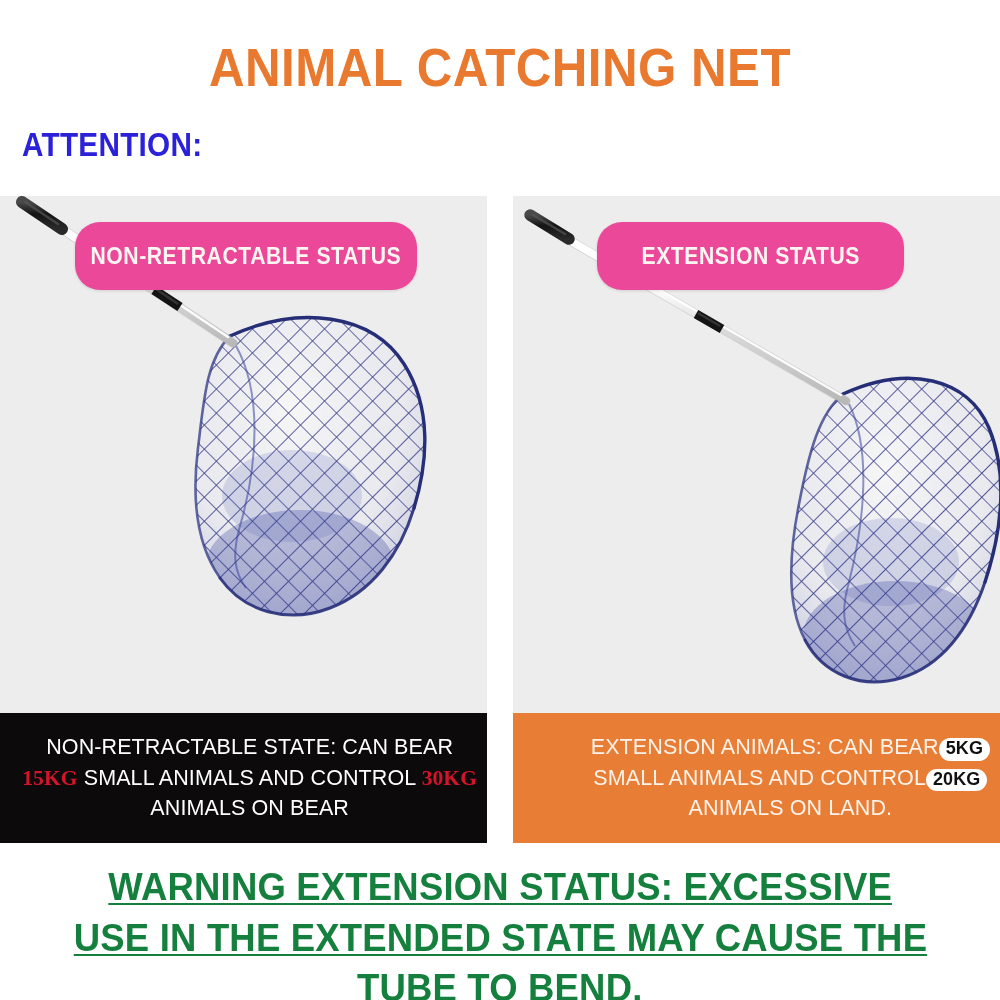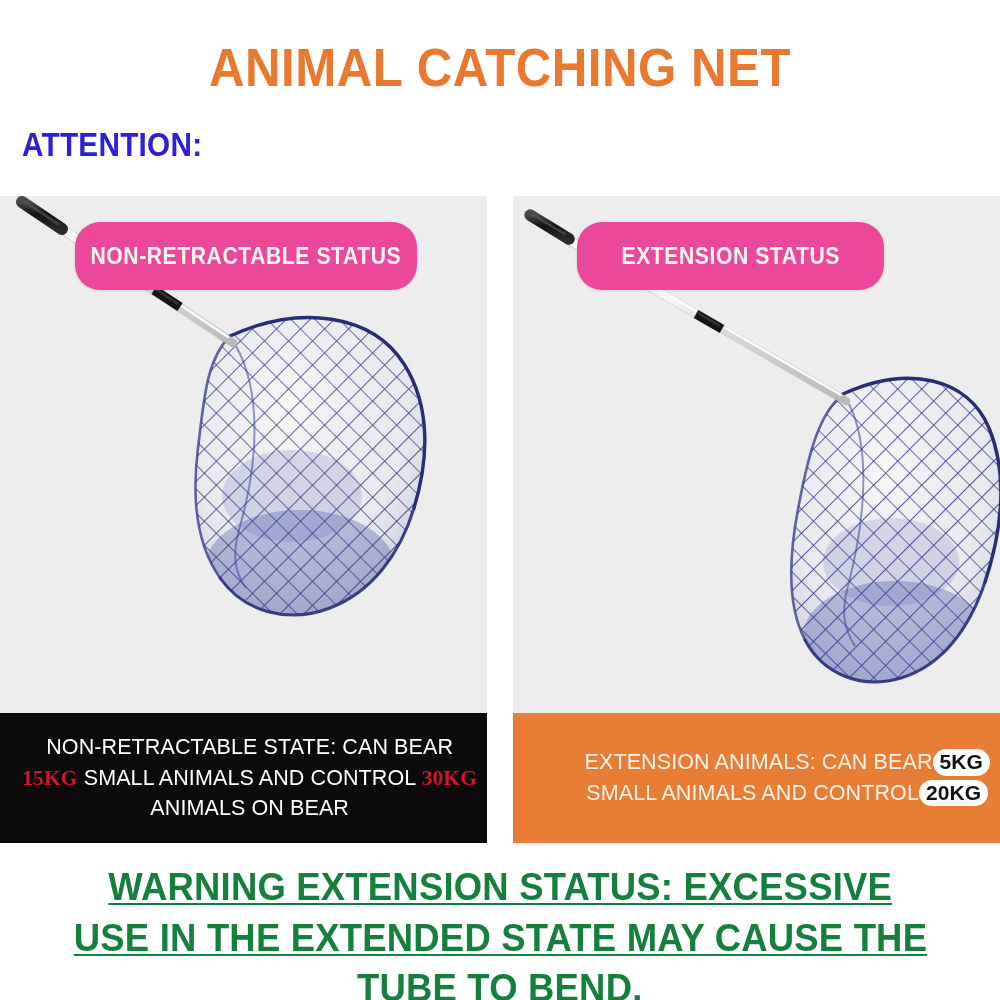--- a/index.html
+++ b/index.html
@@ -66,21 +66,21 @@
     top: 222px;
     height: 68px;
     border-radius: 25px;
     background: #ec4899;
     display: flex;
     align-items: center;
     justify-content: center;
     box-shadow: 0 1px 3px rgba(0,0,0,0.12);
   }
   .badge-left  { left: 75px;  width: 342px; }
-  .badge-right { left: 577px; width: 307px; }
+  .badge-right { left: 597px; width: 307px; }
   .badge-text {
     font-family: "Liberation Sans Narrow", "Liberation Sans", sans-serif;
     font-weight: bold;
     font-size: 23px;
     letter-spacing: 0.6px;
     color: #fdf6f0;
     transform: scaleX(0.92);
     white-space: nowrap;
   }
 
@@ -117,21 +117,21 @@
     font-family: Liberation Serif, serif;
   }
   .kg-pill {
     display: inline-block;
     background: #ffffff;
     color: #111111;
     font-weight: bold;
     border-radius: 14px;
     padding: 0px 7px 1px 7px;
     line-height: 1.2;
-    font-size: 21px;
+    font-size: 18px;
   }
 
   
   .warning {
     position: absolute;
     top: 862px;
     left: 0;
     width: 1000px;
     text-align: center;
     font-family: "Liberation Sans Narrow", "Liberation Sans", sans-serif;
@@ -296,20 +296,21 @@
     <span>SMALL ANIMALS AND CONTROL</span>
     <span class="kg-red">30KG</span><br>
     <span>ANIMALS ON BEAR</span>
   </div>
 </div>
 
 <div class="caption caption-right">
   <div class="caption-text">
     <span>EXTENSION ANIMALS: CAN BEAR</span><span class="kg-pill">5KG</span><br>
     <span>SMALL ANIMALS AND CONTROL</span><span class="kg-pill">20KG</span><br>
+    <span>ANIMALS ON LAND.</span>
   </div>
 </div>
 
 <div class="warning">
   <span>WARNING EXTENSION STATUS:  EXCESSIVE</span><br>
   <span>USE IN THE EXTENDED STATE MAY CAUSE THE</span><br>
   <span>TUBE TO BEND.</span>
 </div>
 
 </body></html>

